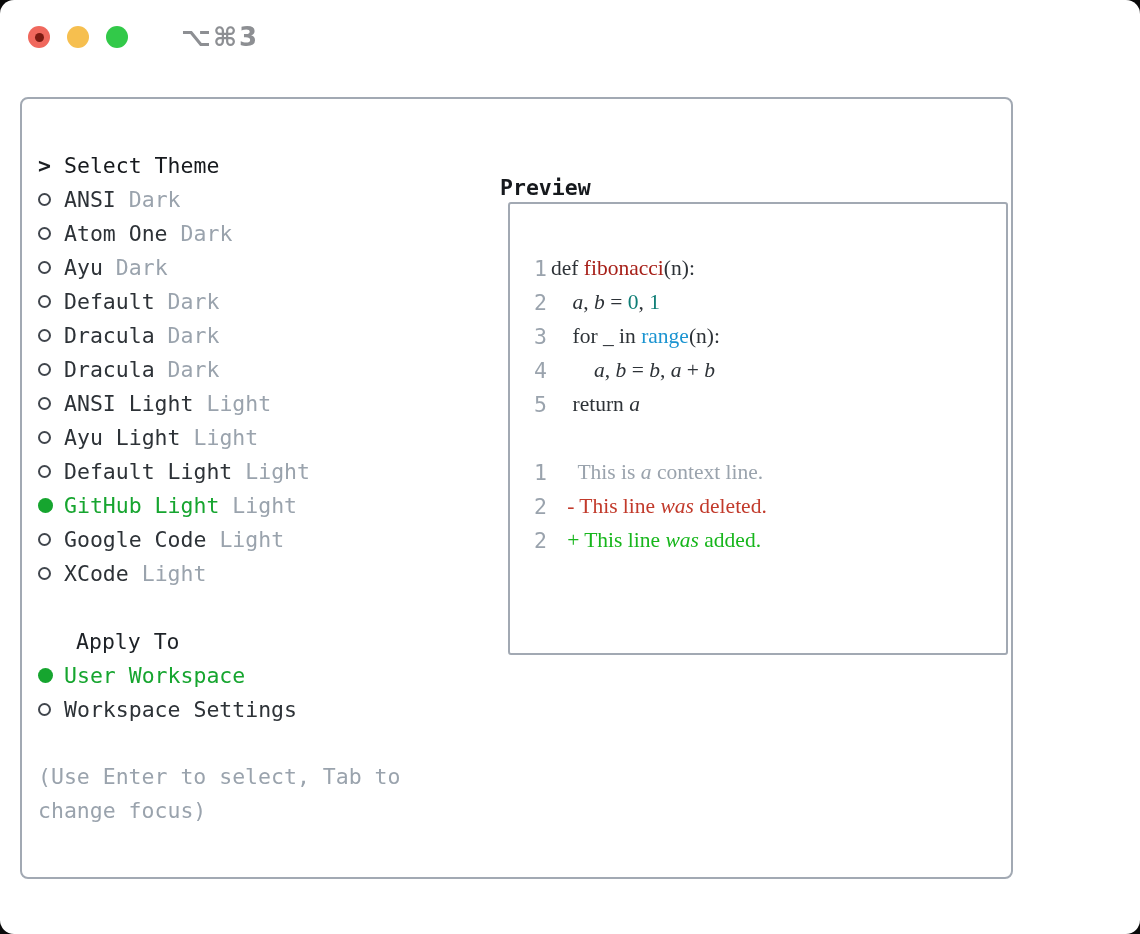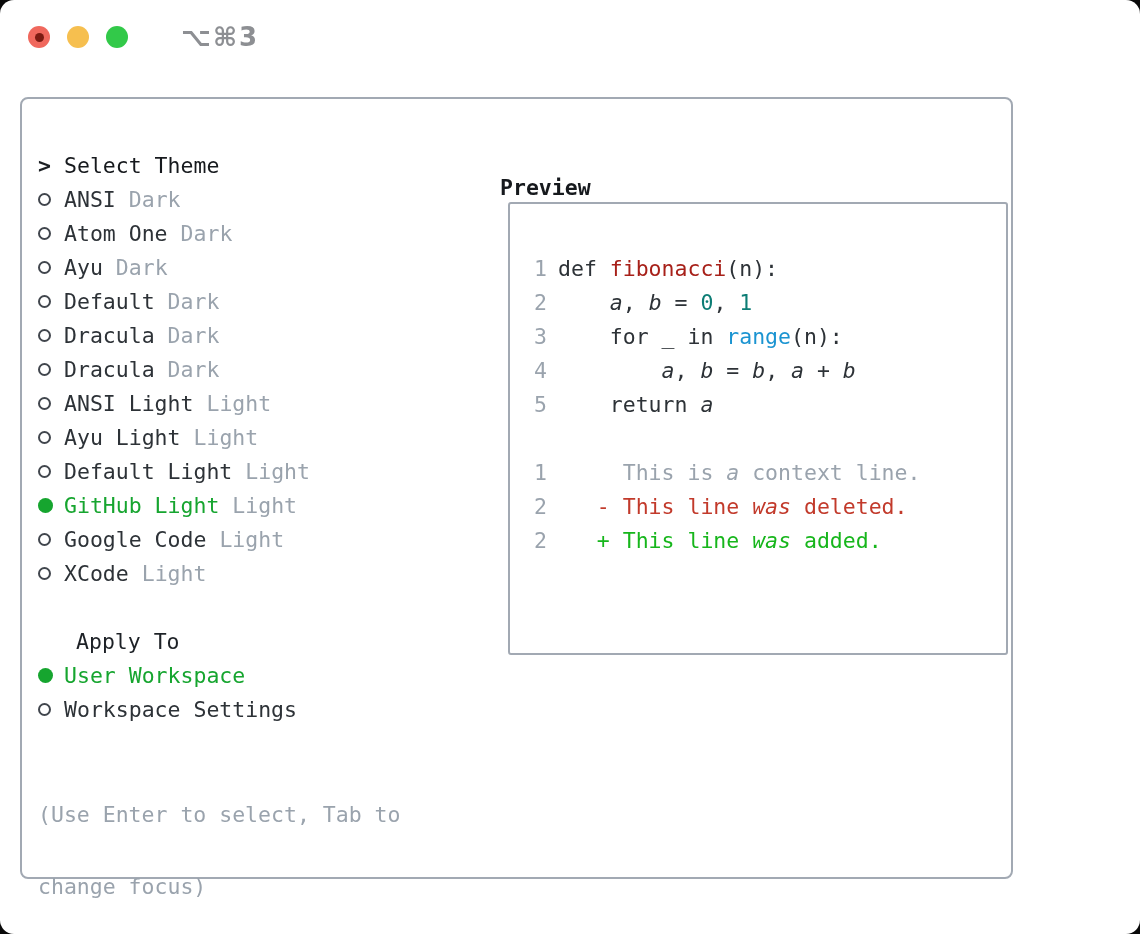--- a/index.html
+++ b/index.html
@@ -50,39 +50,39 @@
   .gutter{width:26px;flex:none;display:flex;align-items:center;}
   .caret{font-weight:bold;color:#1c2024;}
   .hdr{font-weight:normal;color:#16191d;}
   .hdr2{color:#1d2126;margin-left:12px;}
   .circle-open{width:13px;height:13px;border:2px solid #41464d;border-radius:50%;box-sizing:border-box;}
   .circle-filled{width:15px;height:15px;border-radius:50%;background:var(--c-green_selected);}
   .t-label{color:var(--c-fg);}
   .t-label.sel{color:var(--c-green_selected);text-align:center;}
   .t-tag{color:var(--c-muted);margin-left:13px;}
   .hint{color:var(--c-muted);}
-  .hint div{height:34px;line-height:34px;white-space:pre;margin-top:38px;}
+  .hint div{height:34px;line-height:34px;white-space:pre;}
   
   .preview-label{
     position:absolute;left:478px;top:49px;height:34px;line-height:34px;
     font-weight:bold;font-size:21.5px;color:#16191d;margin-top:23px;
   }
   .preview-box{
     position:absolute;left:486px;top:103px;
     width:472px;height:402px;
     border:2px solid var(--c-border);
     border-radius:3px;
     padding-top:47px;padding-left:24px;
     box-sizing:content-box;
     font-size:21.5px;
     overflow:hidden;
   }
   .code-row{display:flex;height:34px;align-items:center;}
   .ln{width:14px;flex:none;color:var(--c-muted);}
-  .code{margin-left:10px;white-space:pre;color:var(--c-fg);}
+  .code{margin-left:3px;white-space:pre;color:var(--c-fg);font-family:Liberation Serif, serif;}
   .k{color:var(--c-fg);}
   .fn{color:var(--c-fn_red);}
   .nu{color:var(--c-num_teal);}
   .bi{color:var(--c-builtin_blue);}
   .ctx{color:var(--c-muted);}
   .del{color:var(--c-del_red);}
   .add{color:var(--c-add_green);}
   .i{font-style:italic;}
 </style>
 </head>

